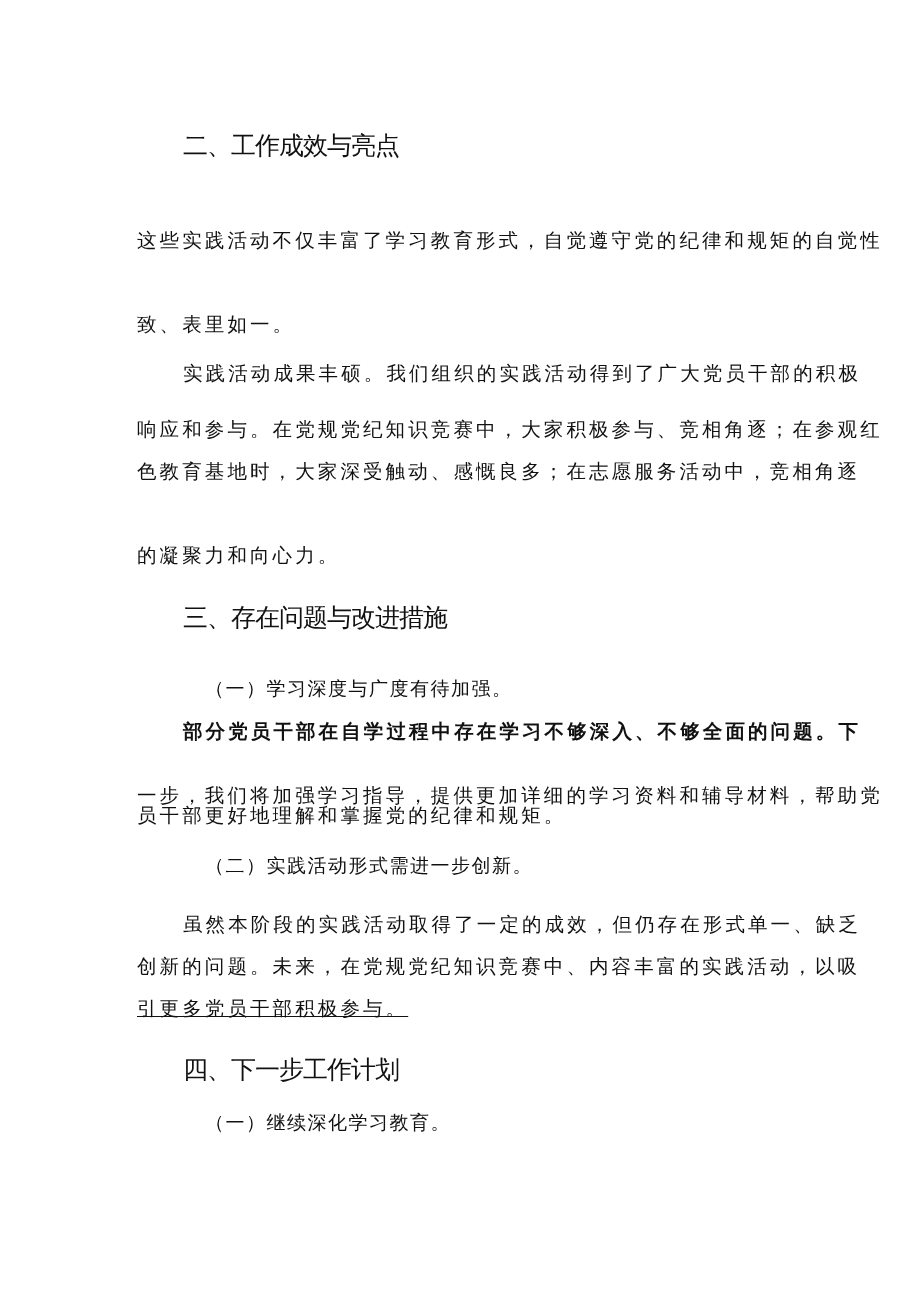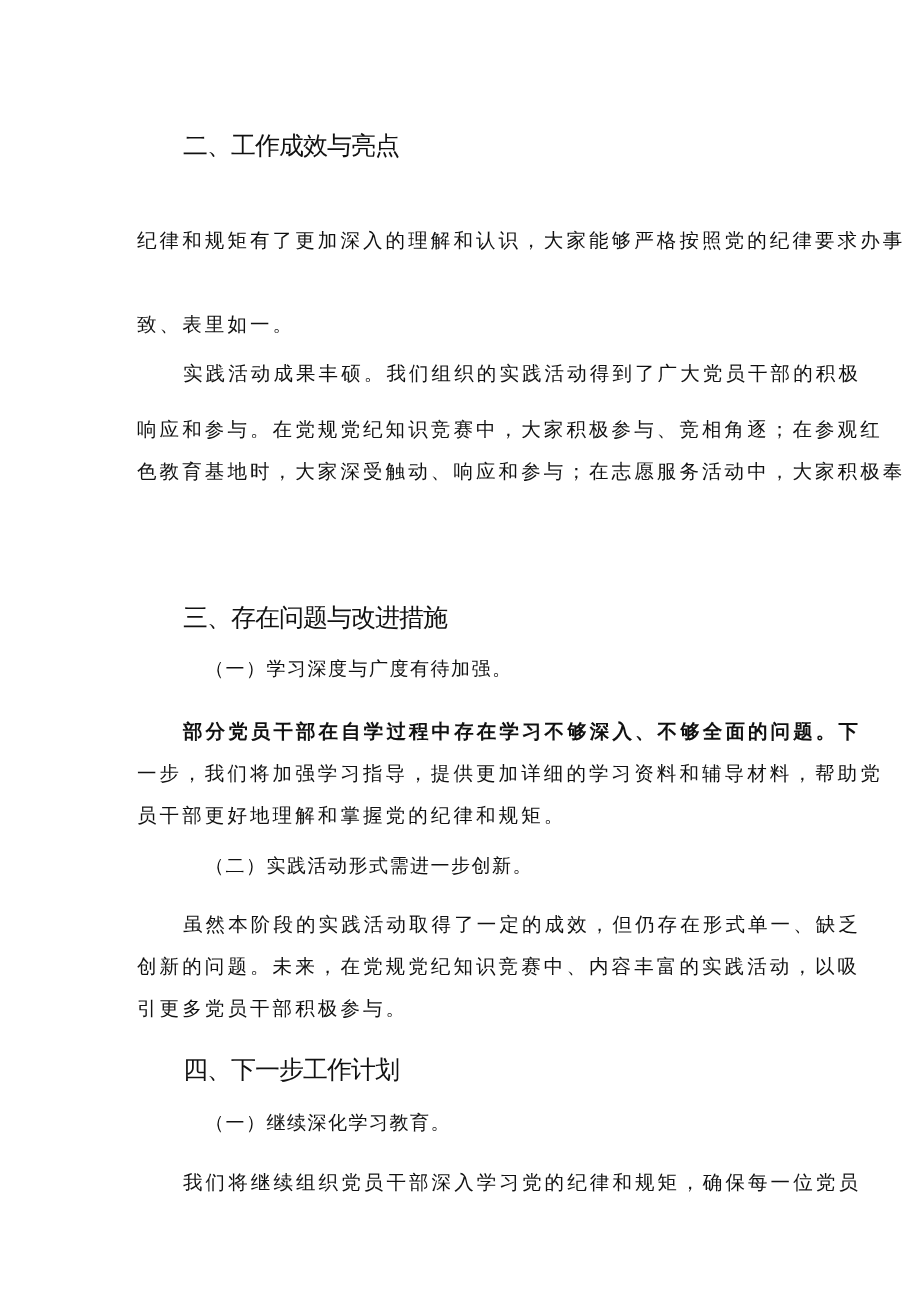--- a/index.html
+++ b/index.html
@@ -52,37 +52,37 @@
     .l-indent { left: 183px; }
     .l-full { left: 137px; }
   </style>
 </head>
 <body>
 
 <div class="page">
 
   <h2 class="h" style="top:116px;">二、工作成效与亮点</h2>
 
-  <p class="line l-full" style="top:214px;">纪律和规矩有了更加深入的理解和认识，大家能够严格按照党的纪律要求办事</p>
+  <p class="line l-full" style="top:214px;">这些实践活动不仅丰富了学习教育形式，自觉遵守党的纪律和规矩的自觉性</p>
   <p class="line l-full" style="top:298px;">致、表里如一。</p>
 
   <p class="line l-indent" style="top:347px;">实践活动成果丰硕。我们组织的实践活动得到了广大党员干部的积极</p>
   <p class="line l-full" style="top:403px;">响应和参与。在党规党纪知识竞赛中，大家积极参与、竞相角逐；在参观红</p>
-  <p class="line l-full" style="top:445px;">色教育基地时，大家深受触动、响应和参与；在志愿服务活动中，大家积极奉</p>
+  <p class="line l-full" style="top:445px;">色教育基地时，大家深受触动、感慨良多；在志愿服务活动中，竞相角逐</p>
+  <p class="line l-full" style="top:529px;">的凝聚力和向心力。</p>
 
   <h2 class="h" style="top:588px;">三、存在问题与改进措施</h2>
 
-  <p class="sub" style="top:643px;">（一）学习深度与广度有待加强。</p>
+  <p class="sub" style="top:663px;">（一）学习深度与广度有待加强。</p>
   <p class="line l-indent" style="top:705px;font-weight:bold;">部分党员干部在自学过程中存在学习不够深入、不够全面的问题。下</p>
-  <p class="line l-full" style="top:747px;">一步，我们将加强学习指导，提供更加详细的学习资料和辅导材料，帮助党</p>
+  <p class="line l-full" style="top:769px;">一步，我们将加强学习指导，提供更加详细的学习资料和辅导材料，帮助党</p>
   <p class="line l-full" style="top:789px;">员干部更好地理解和掌握党的纪律和规矩。</p>
 
   <p class="sub" style="top:840px;">（二）实践活动形式需进一步创新。</p>
   <p class="line l-indent" style="top:898px;">虽然本阶段的实践活动取得了一定的成效，但仍存在形式单一、缺乏</p>
   <p class="line l-full" style="top:940px;">创新的问题。未来，在党规党纪知识竞赛中、内容丰富的实践活动，以吸</p>
-  <p class="line l-full" style="top:982px;">引更多党员干部积极参与。</p>
+  <p class="line l-full" style="top:982px;text-decoration:underline;">引更多党员干部积极参与。</p>
 
   <h2 class="h" style="top:1040px;">四、下一步工作计划</h2>
 
   <p class="sub" style="top:1097px;">（一）继续深化学习教育。</p>
-  <p class="line l-indent" style="top:1156px;">我们将继续组织党员干部深入学习党的纪律和规矩，确保每一位党员</p>
 
 </div>
 
 </body></html>

